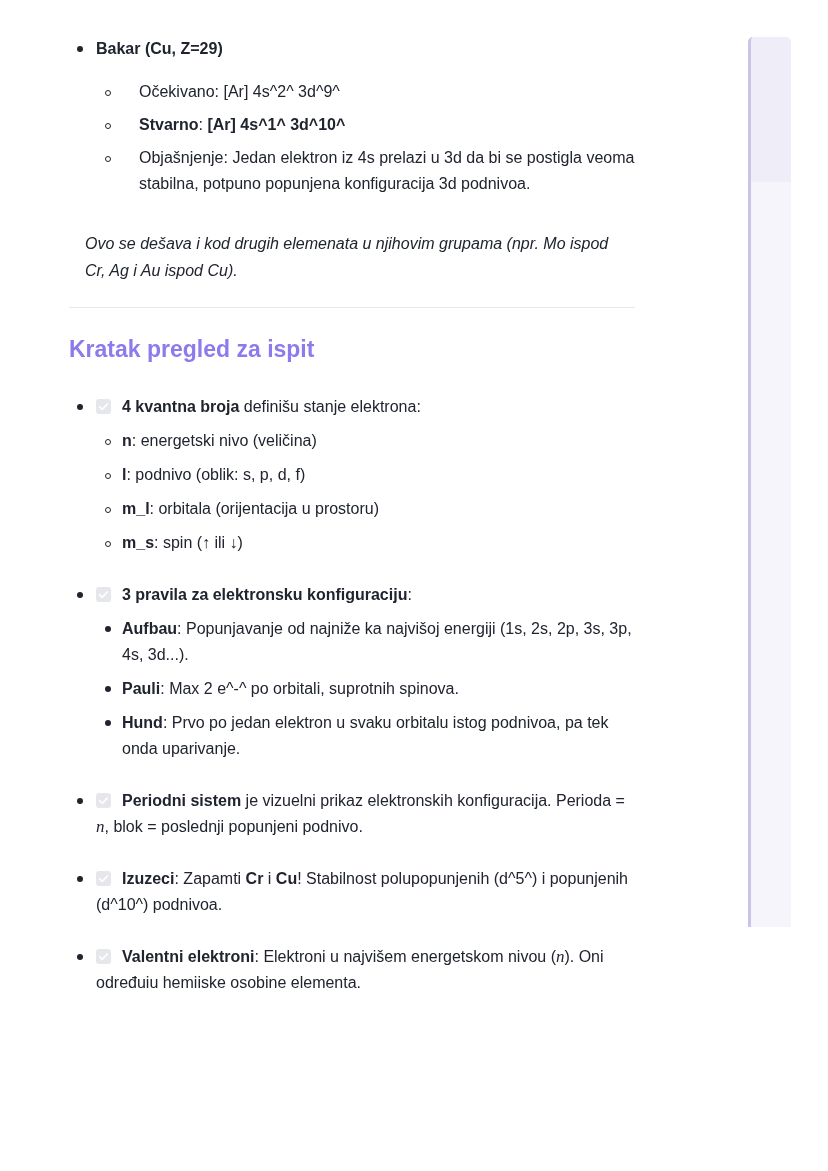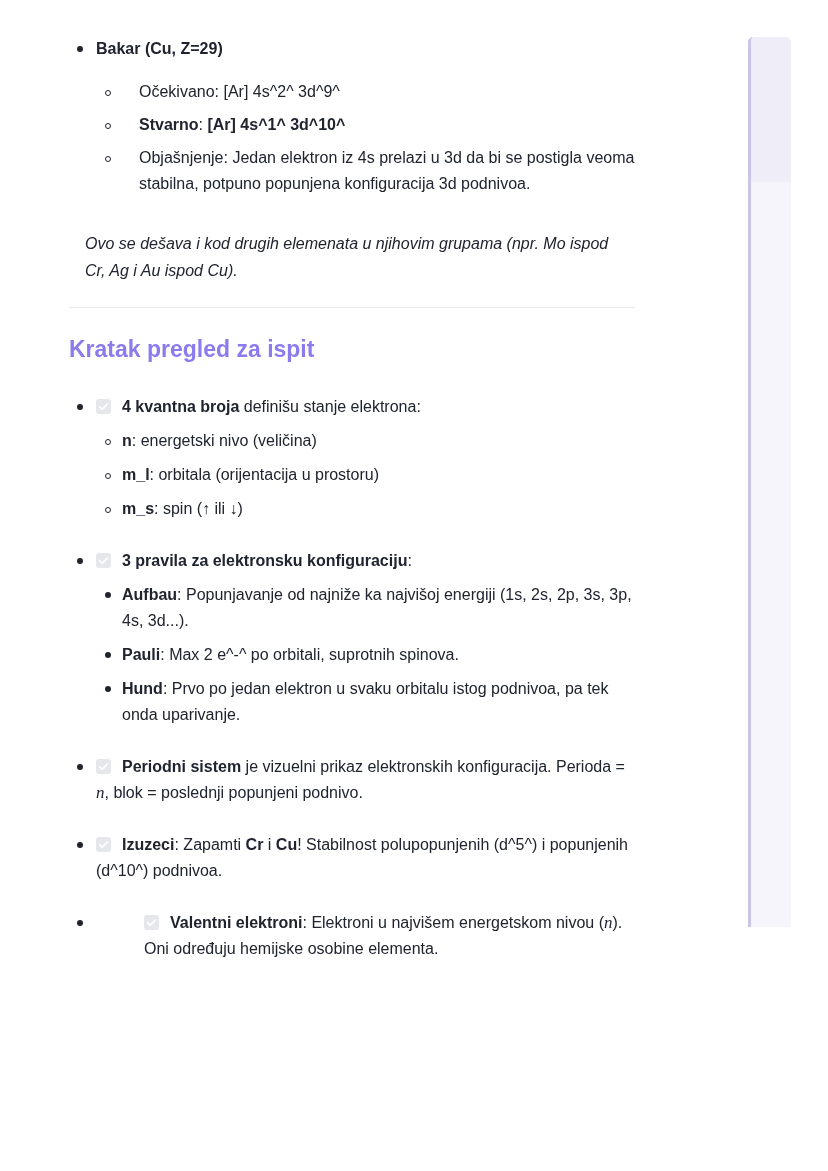--- a/index.html
+++ b/index.html
@@ -32,21 +32,21 @@
   
   .note{margin:17px 16px 0;font-style:italic;line-height:27px;}
 
   .divider{margin-top:23px;height:1px;background:#e8e8ec;}
 
   .section-heading{margin:26px 0 0;font-size:23px;line-height:30px;font-weight:700;color:#8b7bec;}
 
   
   .check-list{margin-top:30px;}
   .check-list > li{margin-bottom:26px;}
-  .check-list > li:last-child{margin-bottom:0;gap:48px;}
+  .check-list > li:last-child{margin-bottom:0;}
   .checkbox{
     display:inline-block;width:15px;height:15px;border-radius:3px;
     background:#e6e7ea;vertical-align:-2px;margin-right:11px;
   }
   .checkbox svg{display:block;width:15px;height:15px;}
   .nested{margin-top:8px;}
   .nested li{margin-bottom:8px;}
   .nested li:last-child{margin-bottom:0;}
   .nested .marker-col{flex-basis:26px;padding-left:9px;}
   .mvar{font-family:"Liberation Serif", serif;font-style:italic;font-size:17px;}
@@ -122,20 +122,26 @@
             <li>
               <span class="marker-col">
                   <span class="ring"></span>
                 </span>
               <div class="li-body"><b>n</b><span>: energetski nivo (veličina)</span></div>
             </li>
             <li>
               <span class="marker-col">
                   <span class="ring"></span>
                 </span>
+              <div class="li-body"><b>l</b><span>: podnivo (oblik: s, p, d, f)</span></div>
+            </li>
+            <li>
+              <span class="marker-col">
+                  <span class="ring"></span>
+                </span>
               <div class="li-body"><b>m_l</b><span>: orbitala (orijentacija u prostoru)</span></div>
             </li>
             <li>
               <span class="marker-col">
                   <span class="ring"></span>
                 </span>
               <div class="li-body"><b>m_s</b><span>: spin (↑ ili ↓)</span></div>
             </li>
           </ul>
         </div>

